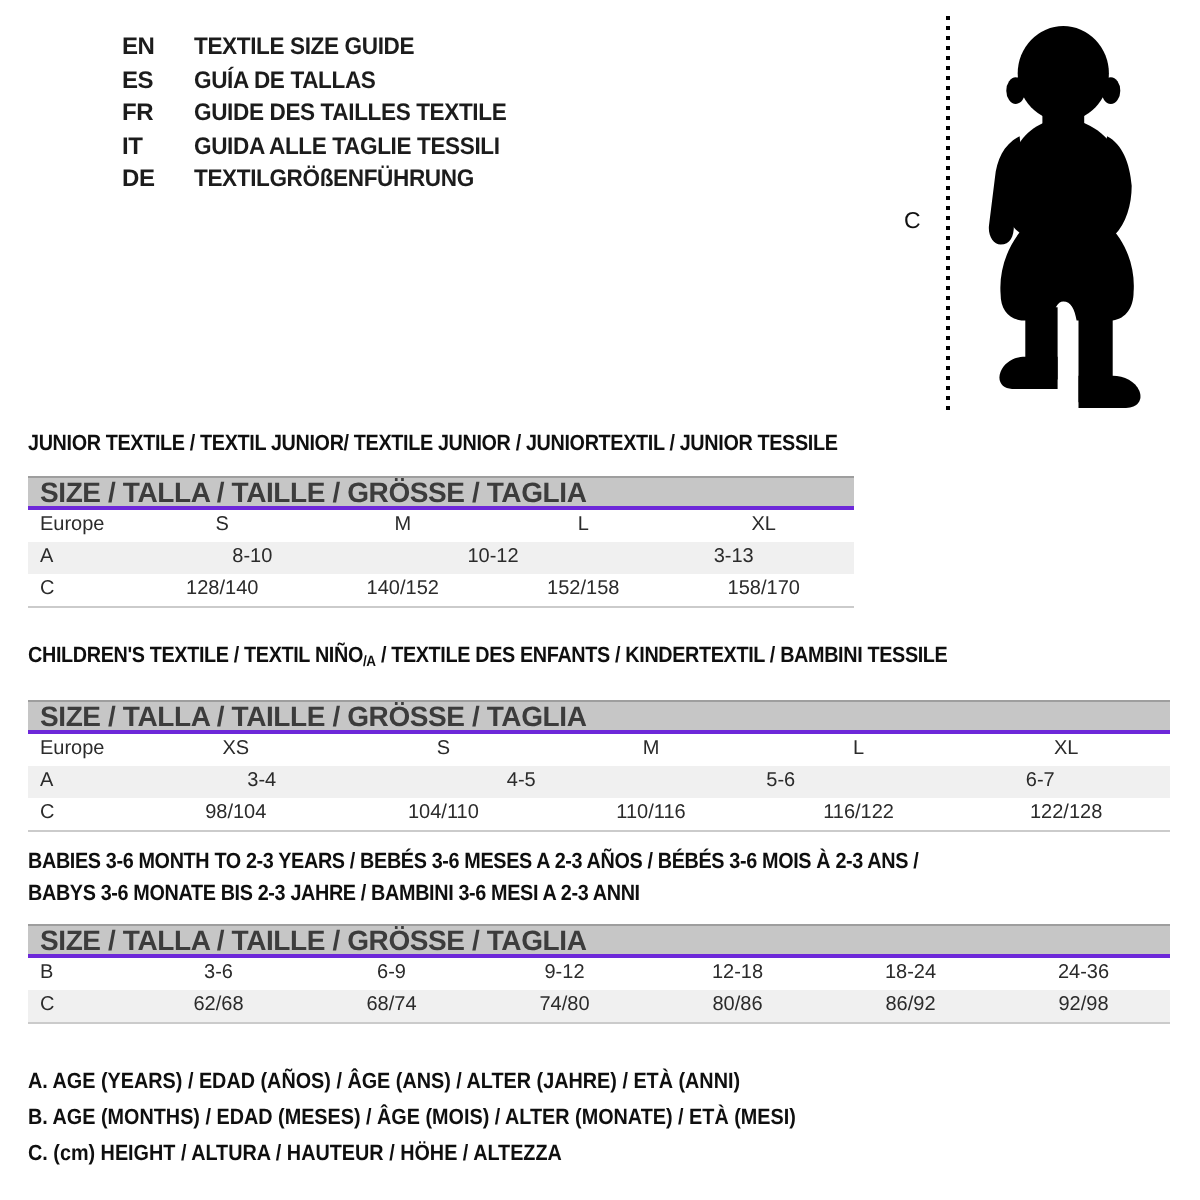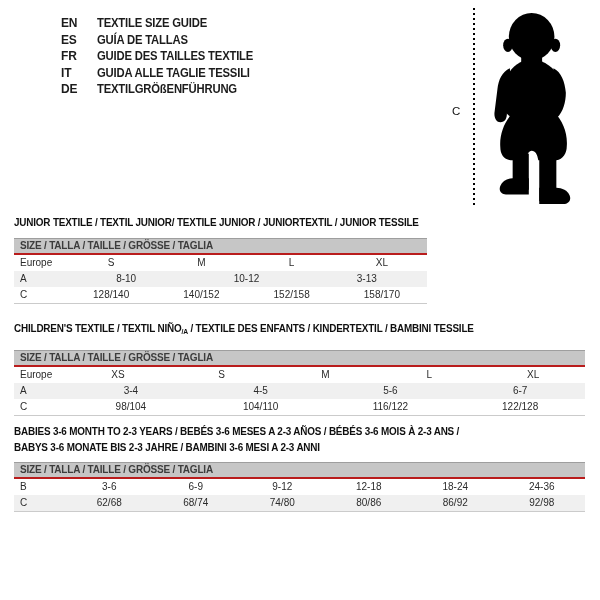--- a/index.html
+++ b/index.html
@@ -24,22 +24,22 @@
              white-space:nowrap;letter-spacing:-0.2px;transform:scaleX(0.9);
              transform-origin:0 0;line-height:15.5px;}
   .sub{font-size:7.5px;vertical-align:-2px;}
 
   
   .size-table{position:absolute;left:14px;border-bottom:1px solid #cbcbcb;}
   .t1{top:238px;width:413px;}
   .t2{top:350px;width:571px;}
   .t3{top:462px;width:571px;}
   .bar{height:14px;line-height:14px;background:var(--bar,#c6c6c6);
-       border-top:1px solid #9e9e9e;border-bottom:2px solid #b91c1c;
-       font-size:10px;font-weight:600;color:#3c3c3c;padding-left:6px;
+       border-top:1px solid #9e9e9e;border-bottom:2px solid #6d28d9;
+       font-size:14px;font-weight:600;color:#3c3c3c;padding-left:6px;
        letter-spacing:-0.2px;}
   .row{display:flex;height:16px;line-height:16px;font-size:10px;color:#2b2b2b;}
   .row.shaded{background:var(--shade,#f0f0f0);}
   .lab{width:52px;padding-left:6px;box-sizing:border-box;}
   .c{flex:1;text-align:center;}
 
   
   .legend{position:absolute;left:14px;top:532px;font-weight:700;font-size:11px;
           line-height:18px;color:#0f0f0f;}
   .legend div{white-space:nowrap;transform:scaleX(0.9);transform-origin:0 50%;}
@@ -133,20 +133,21 @@
       <span class="lab">A</span>
       <span class="c">3-4</span>
       <span class="c">4-5</span>
       <span class="c">5-6</span>
       <span class="c">6-7</span>
     </div>
     <div class="row">
       <span class="lab">C</span>
       <span class="c">98/104</span>
       <span class="c">104/110</span>
+      <span class="c">110/116</span>
       <span class="c">116/122</span>
       <span class="c">122/128</span>
     </div>
   </div>
 
   <div class="sec-title" style="top:424px">
     <div>BABIES 3-6 MONTH TO 2-3 YEARS / BEBÉS 3-6 MESES A 2-3 AÑOS / BÉBÉS 3-6 MOIS À 2-3 ANS /</div>
     <div>BABYS 3-6 MONATE BIS 2-3 JAHRE / BAMBINI 3-6 MESI A 2-3 ANNI</div>
   </div>
   <div class="size-table t3">
@@ -164,14 +165,19 @@
       <span class="lab">C</span>
       <span class="c">62/68</span>
       <span class="c">68/74</span>
       <span class="c">74/80</span>
       <span class="c">80/86</span>
       <span class="c">86/92</span>
       <span class="c">92/98</span>
     </div>
   </div>
 
+  <div class="legend">
+    <div>A. AGE (YEARS) / EDAD (AÑOS) / ÂGE (ANS) / ALTER (JAHRE) / ETÀ (ANNI)</div>
+    <div>B. AGE (MONTHS) / EDAD (MESES) / ÂGE (MOIS) / ALTER (MONATE) / ETÀ (MESI)</div>
+    <div>C. (cm) HEIGHT / ALTURA / HAUTEUR / HÖHE / ALTEZZA</div>
+  </div>
 
 </div>
 
 </body></html>

